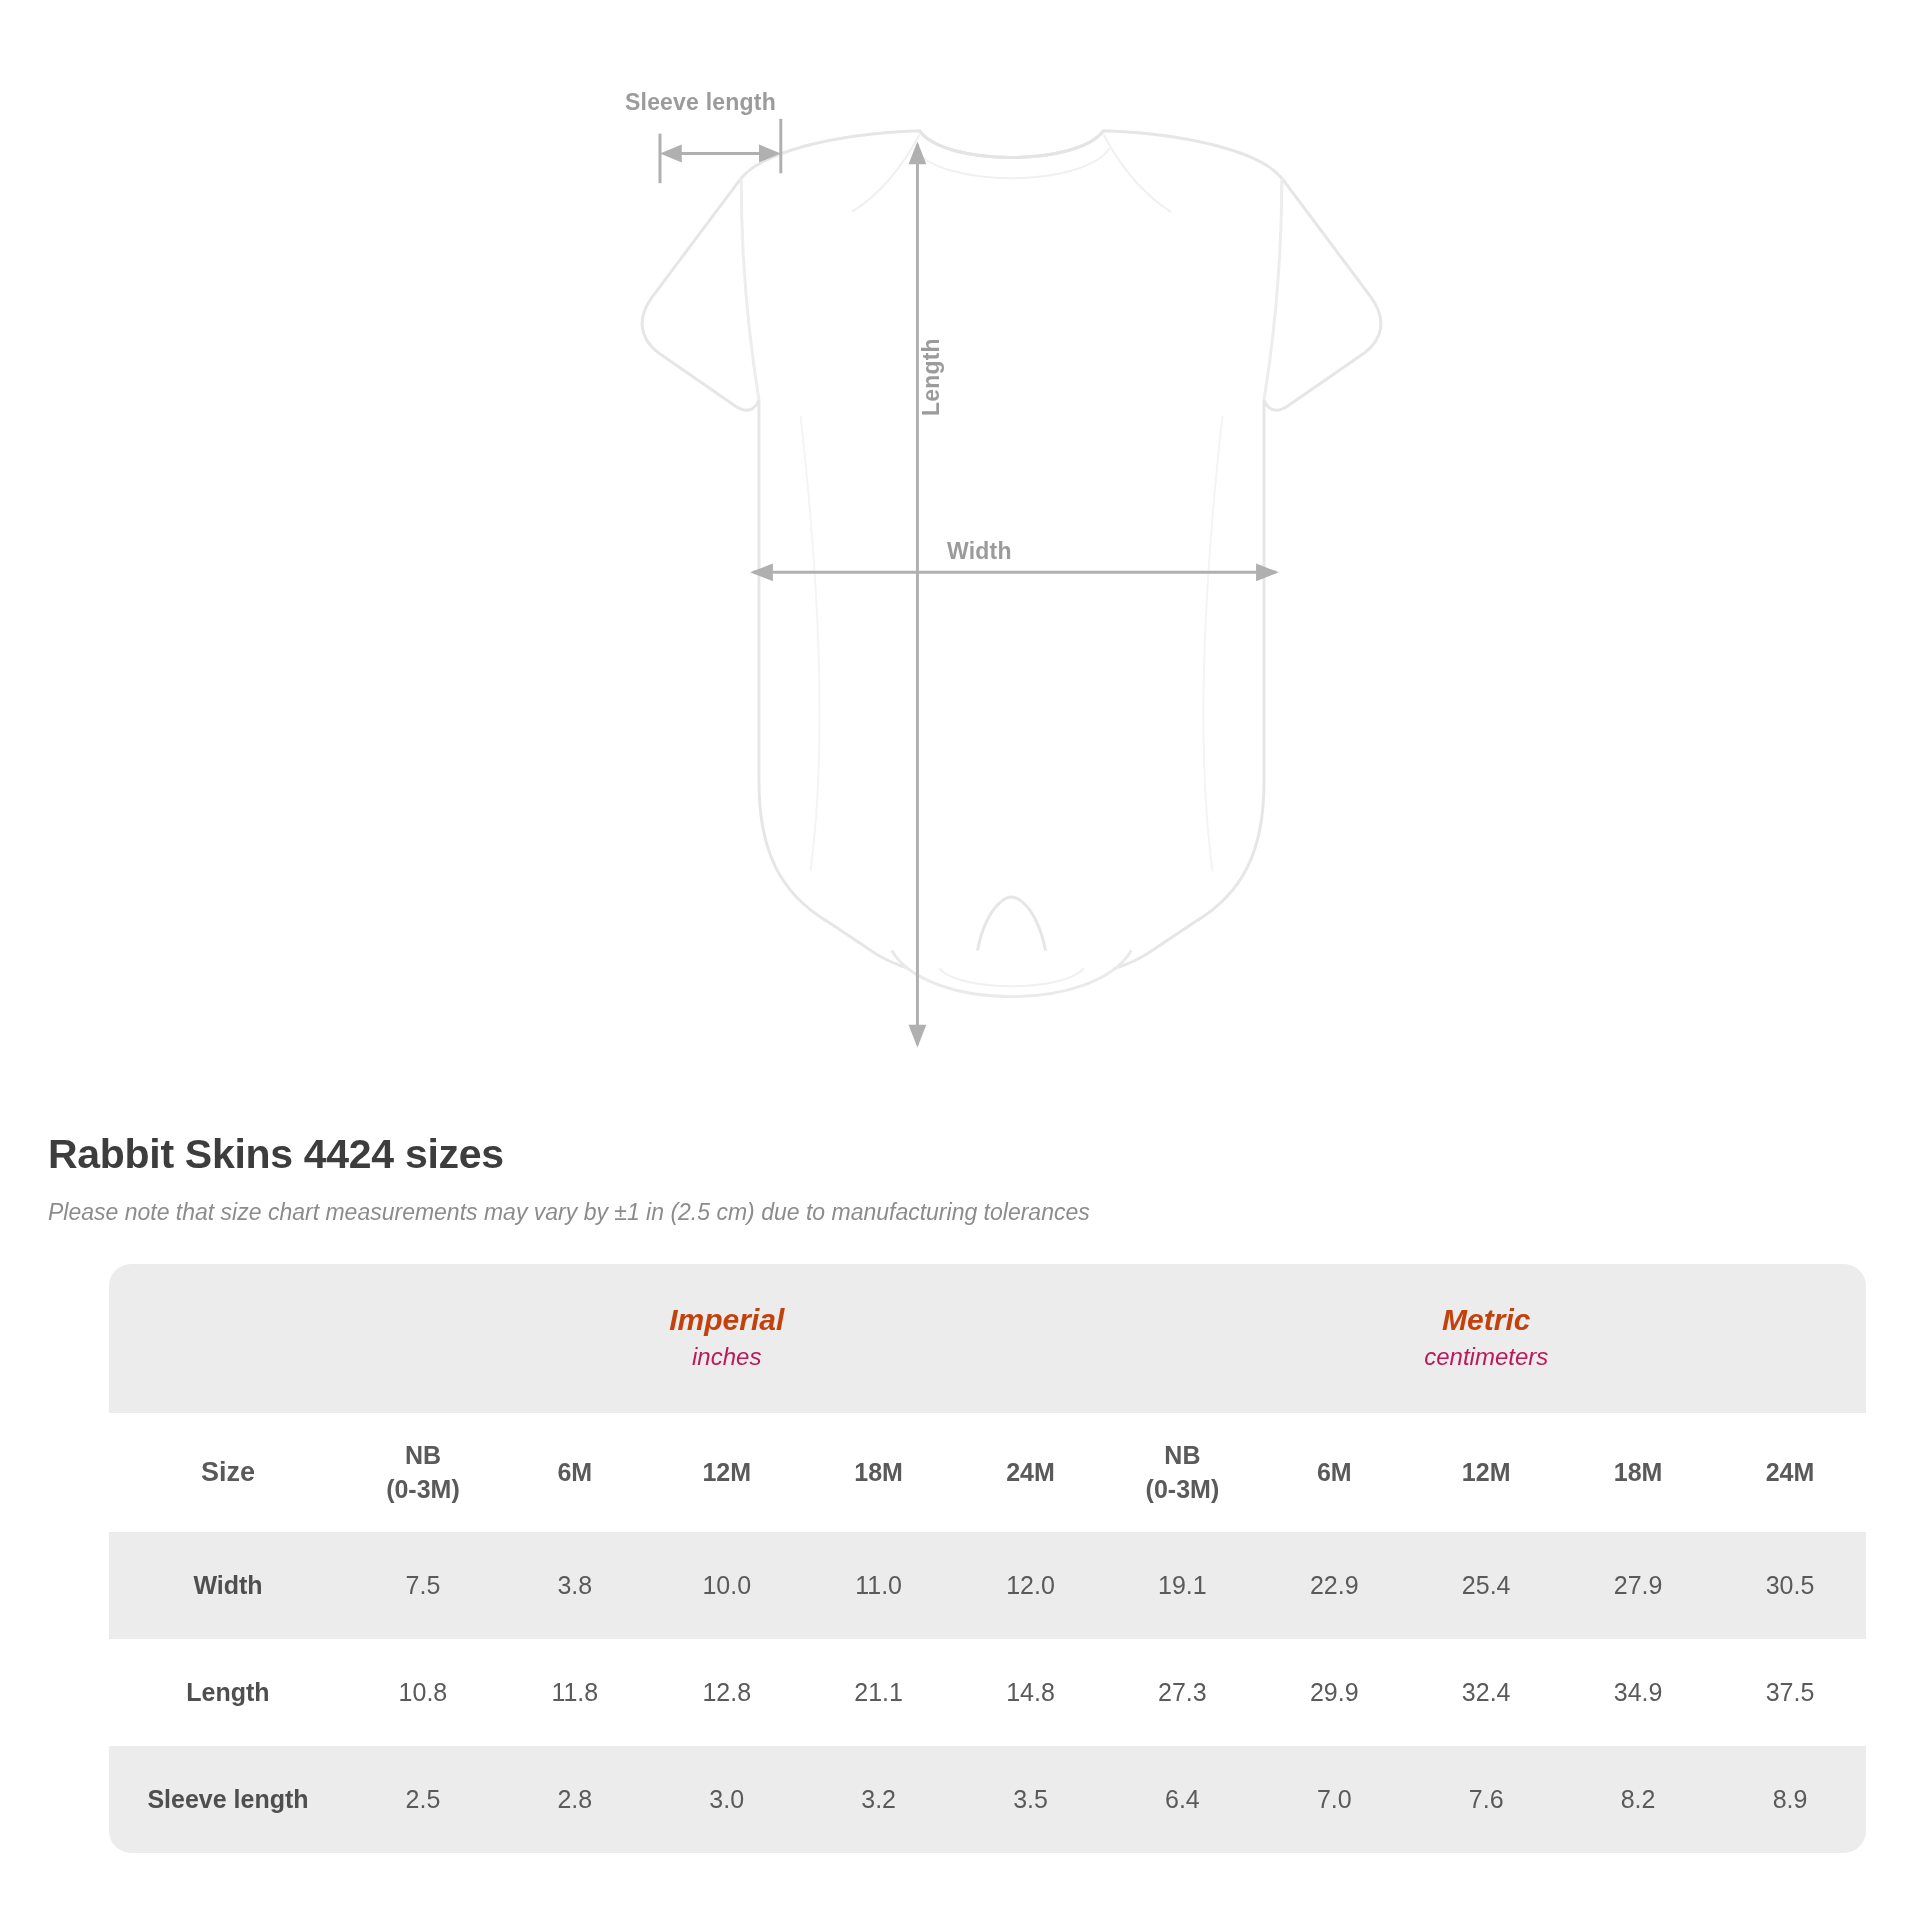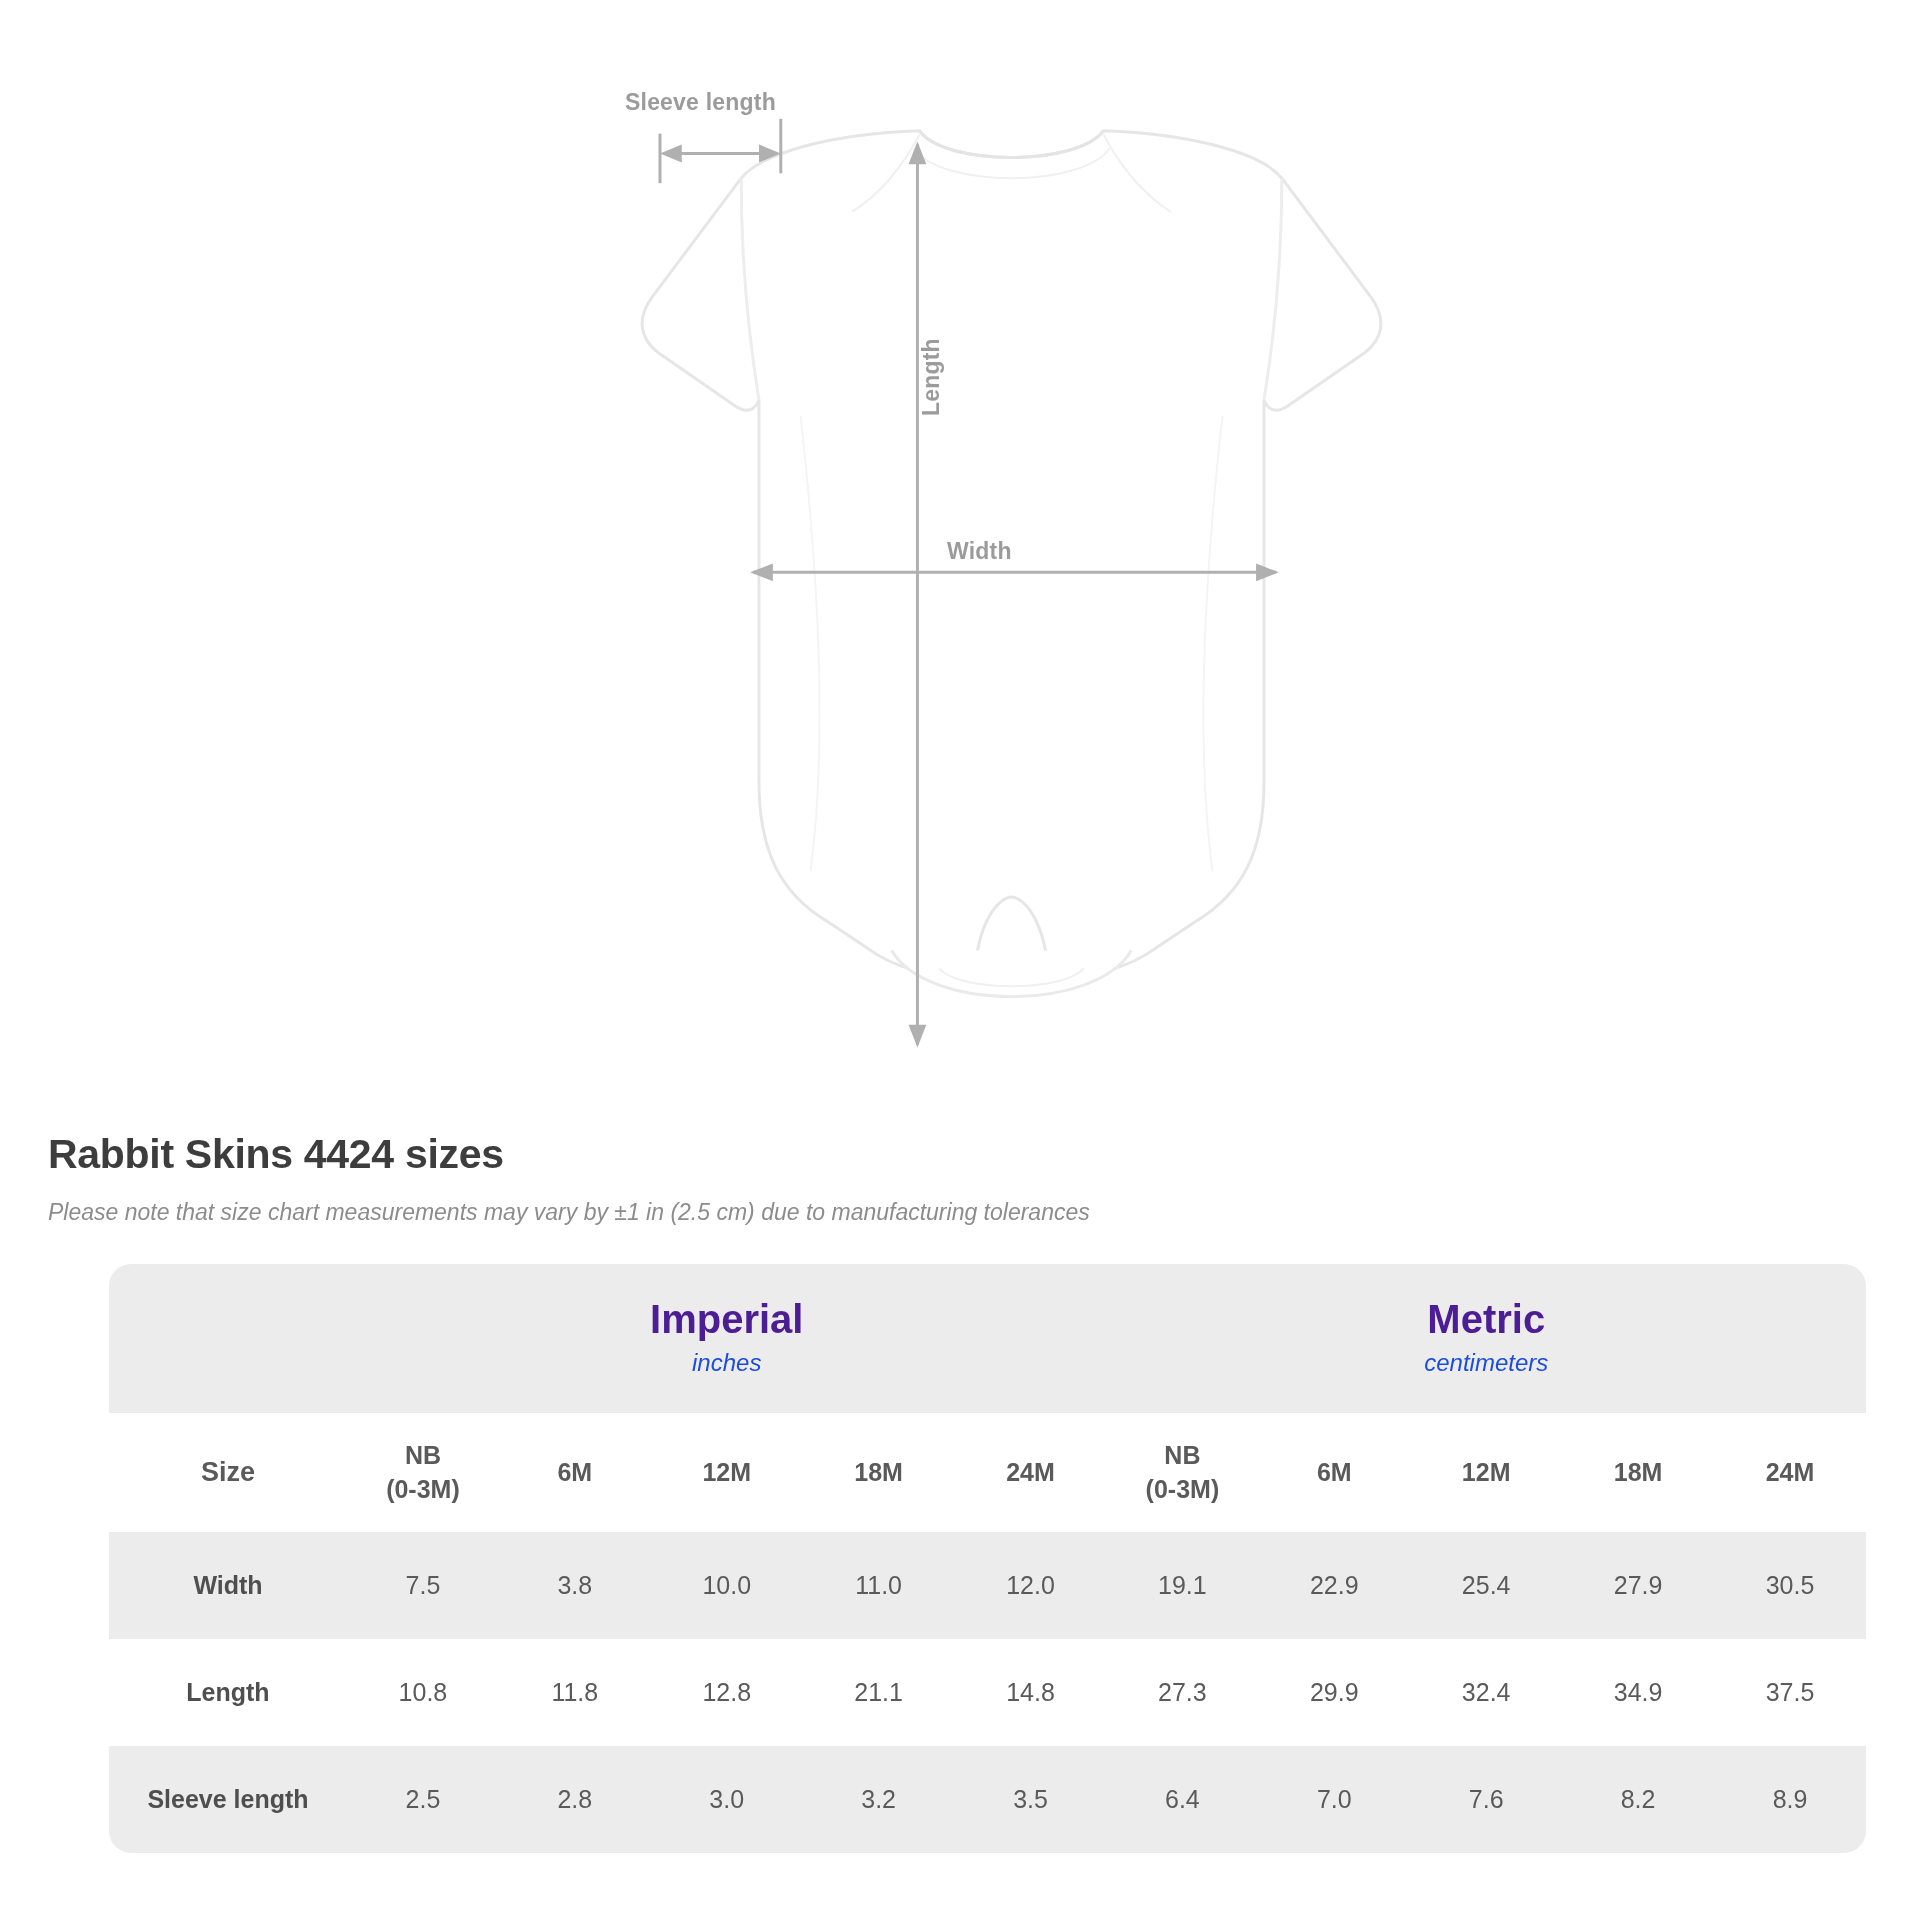--- a/index.html
+++ b/index.html
@@ -86,29 +86,30 @@
     font-size: 25px;
     color: #5a5a5a;
     border: none;
   }
   .unit-row td {
     background: #ececec;
     height: 149px;
     padding: 0;
   }
   .unit-name {
-    font-size: 40px;
-    font-weight: bold;
-    color: #4c1d95;
+    font-size: 30px;
+    font-style: italic;
+    font-weight: bold;
+    color: #c2410c;
     line-height: 1.25;
   }
   .unit-sub {
     font-size: 24px;
     font-style: italic;
-    color: #1d4ed8;
+    color: #be185d;
     line-height: 1.6;
   }
   .head-row td {
     background: #ffffff;
     height: 117px;
     font-weight: bold;
     color: #5f5f5f;
     font-size: 25px;
     line-height: 1.35;
   }

